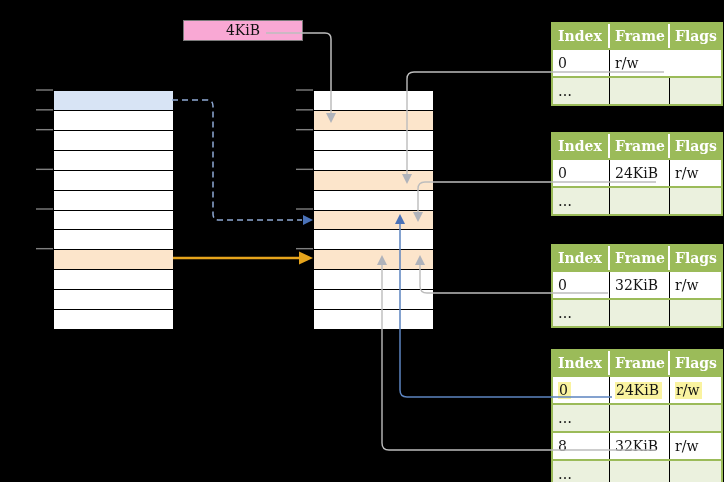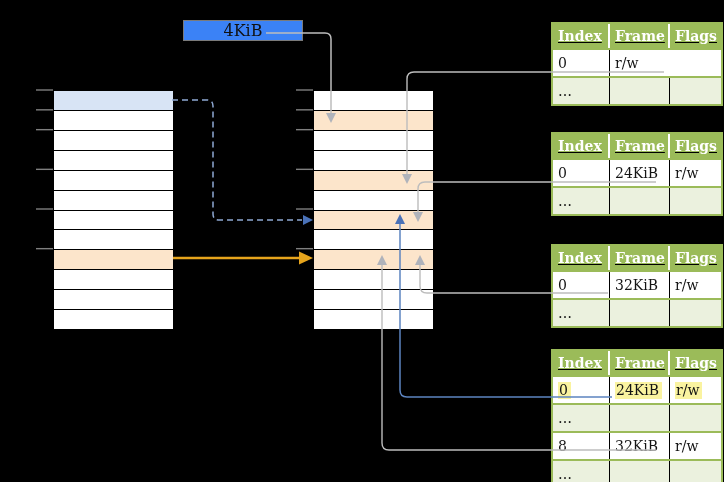--- a/index.html
+++ b/index.html
@@ -3,40 +3,40 @@
 <meta charset="utf-8">
 <style>
   html,body{margin:0;padding:0;background:#000;}
   #canvas{
     position:relative;width:724px;height:482px;background:#000;
     overflow:hidden;font-family:"DejaVu Serif","Liberation Serif",serif;
   }
   
   .label-box{
     position:absolute;left:183px;top:20px;width:118px;height:19px;
-    background:#3b82f6;border:1px solid #7a7a7a;
-    text-align:center;font-size:16px;line-height:19px;color:#111;
+    background:#f9a8d4;border:1px solid #7a7a7a;
+    text-align:center;font-size:14px;line-height:19px;color:#111;
   }
   
   .mem-col{
     position:absolute;top:90px;width:119px;height:238px;
     display:flex;flex-direction:column;border:1px solid #000;background:#fff;
   }
   #col-left{left:53px}
   #col-mid{left:313px}
   .mem-row{flex:1;background:#fff;}
   .mem-row + .mem-row{border-top:1.4px solid #000;}
   .mem-row.blue{background:#D8E4F5;}
   .mem-row.orange{background:#FCE5CB;}
   
   .ptable{
     position:absolute;left:551px;width:168px;
     border:2px solid #9BBB59;background:#fff;font-size:14px;
   }
-  .pt-head{display:grid;grid-template-columns:57px 60px 51px;height:24px;background:#9BBB59;text-decoration:underline;}
+  .pt-head{display:grid;grid-template-columns:57px 60px 51px;height:24px;background:#9BBB59;}
   .pt-head .cell{
     color:#fff;font-weight:bold;padding:2px 0 0 5px;font-size:14px;line-height:21px;
     box-sizing:border-box;
   }
   .pt-head .cell.sep{border-right:2px solid #fff;}
   .pt-row{display:grid;grid-template-columns:57px 60px 51px;height:26px;border-top:2px solid #9BBB59;background:#fff;}
   .pt-row.shaded{background:#EBF1DE;}
   .pt-row .cell{
     padding:3px 0 0 5px;color:#141414;line-height:21px;box-sizing:border-box;overflow:hidden;
     white-space:nowrap;

